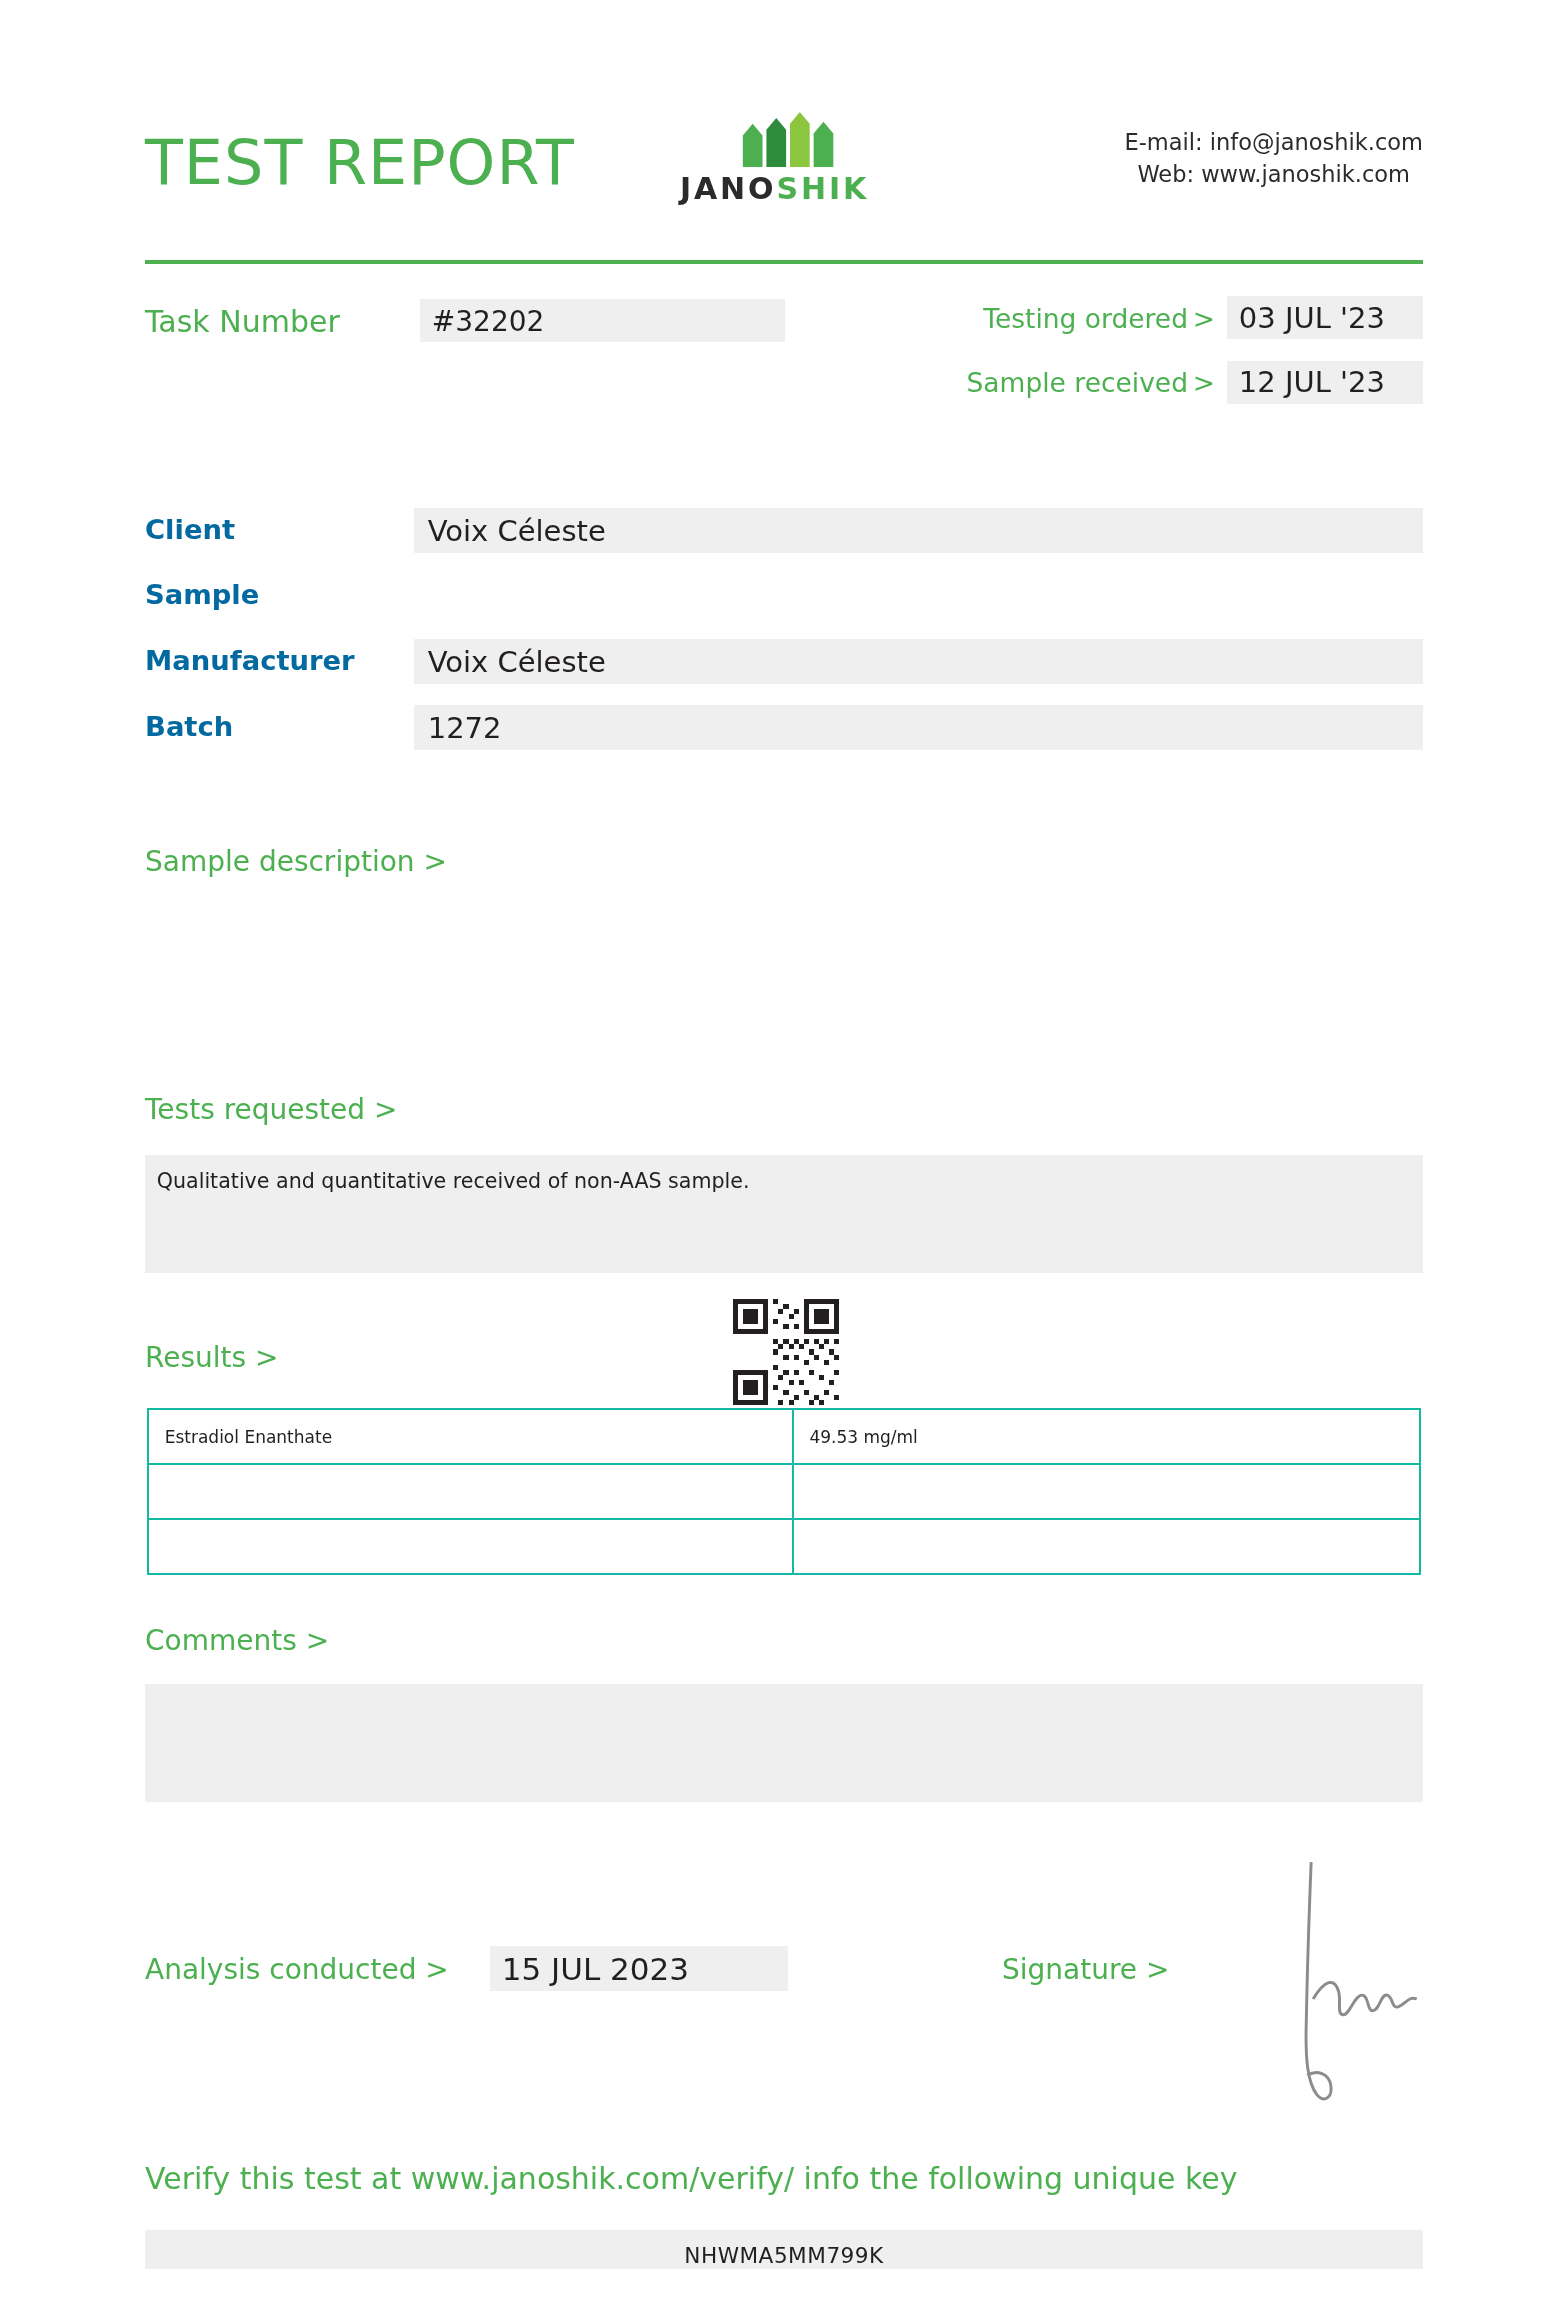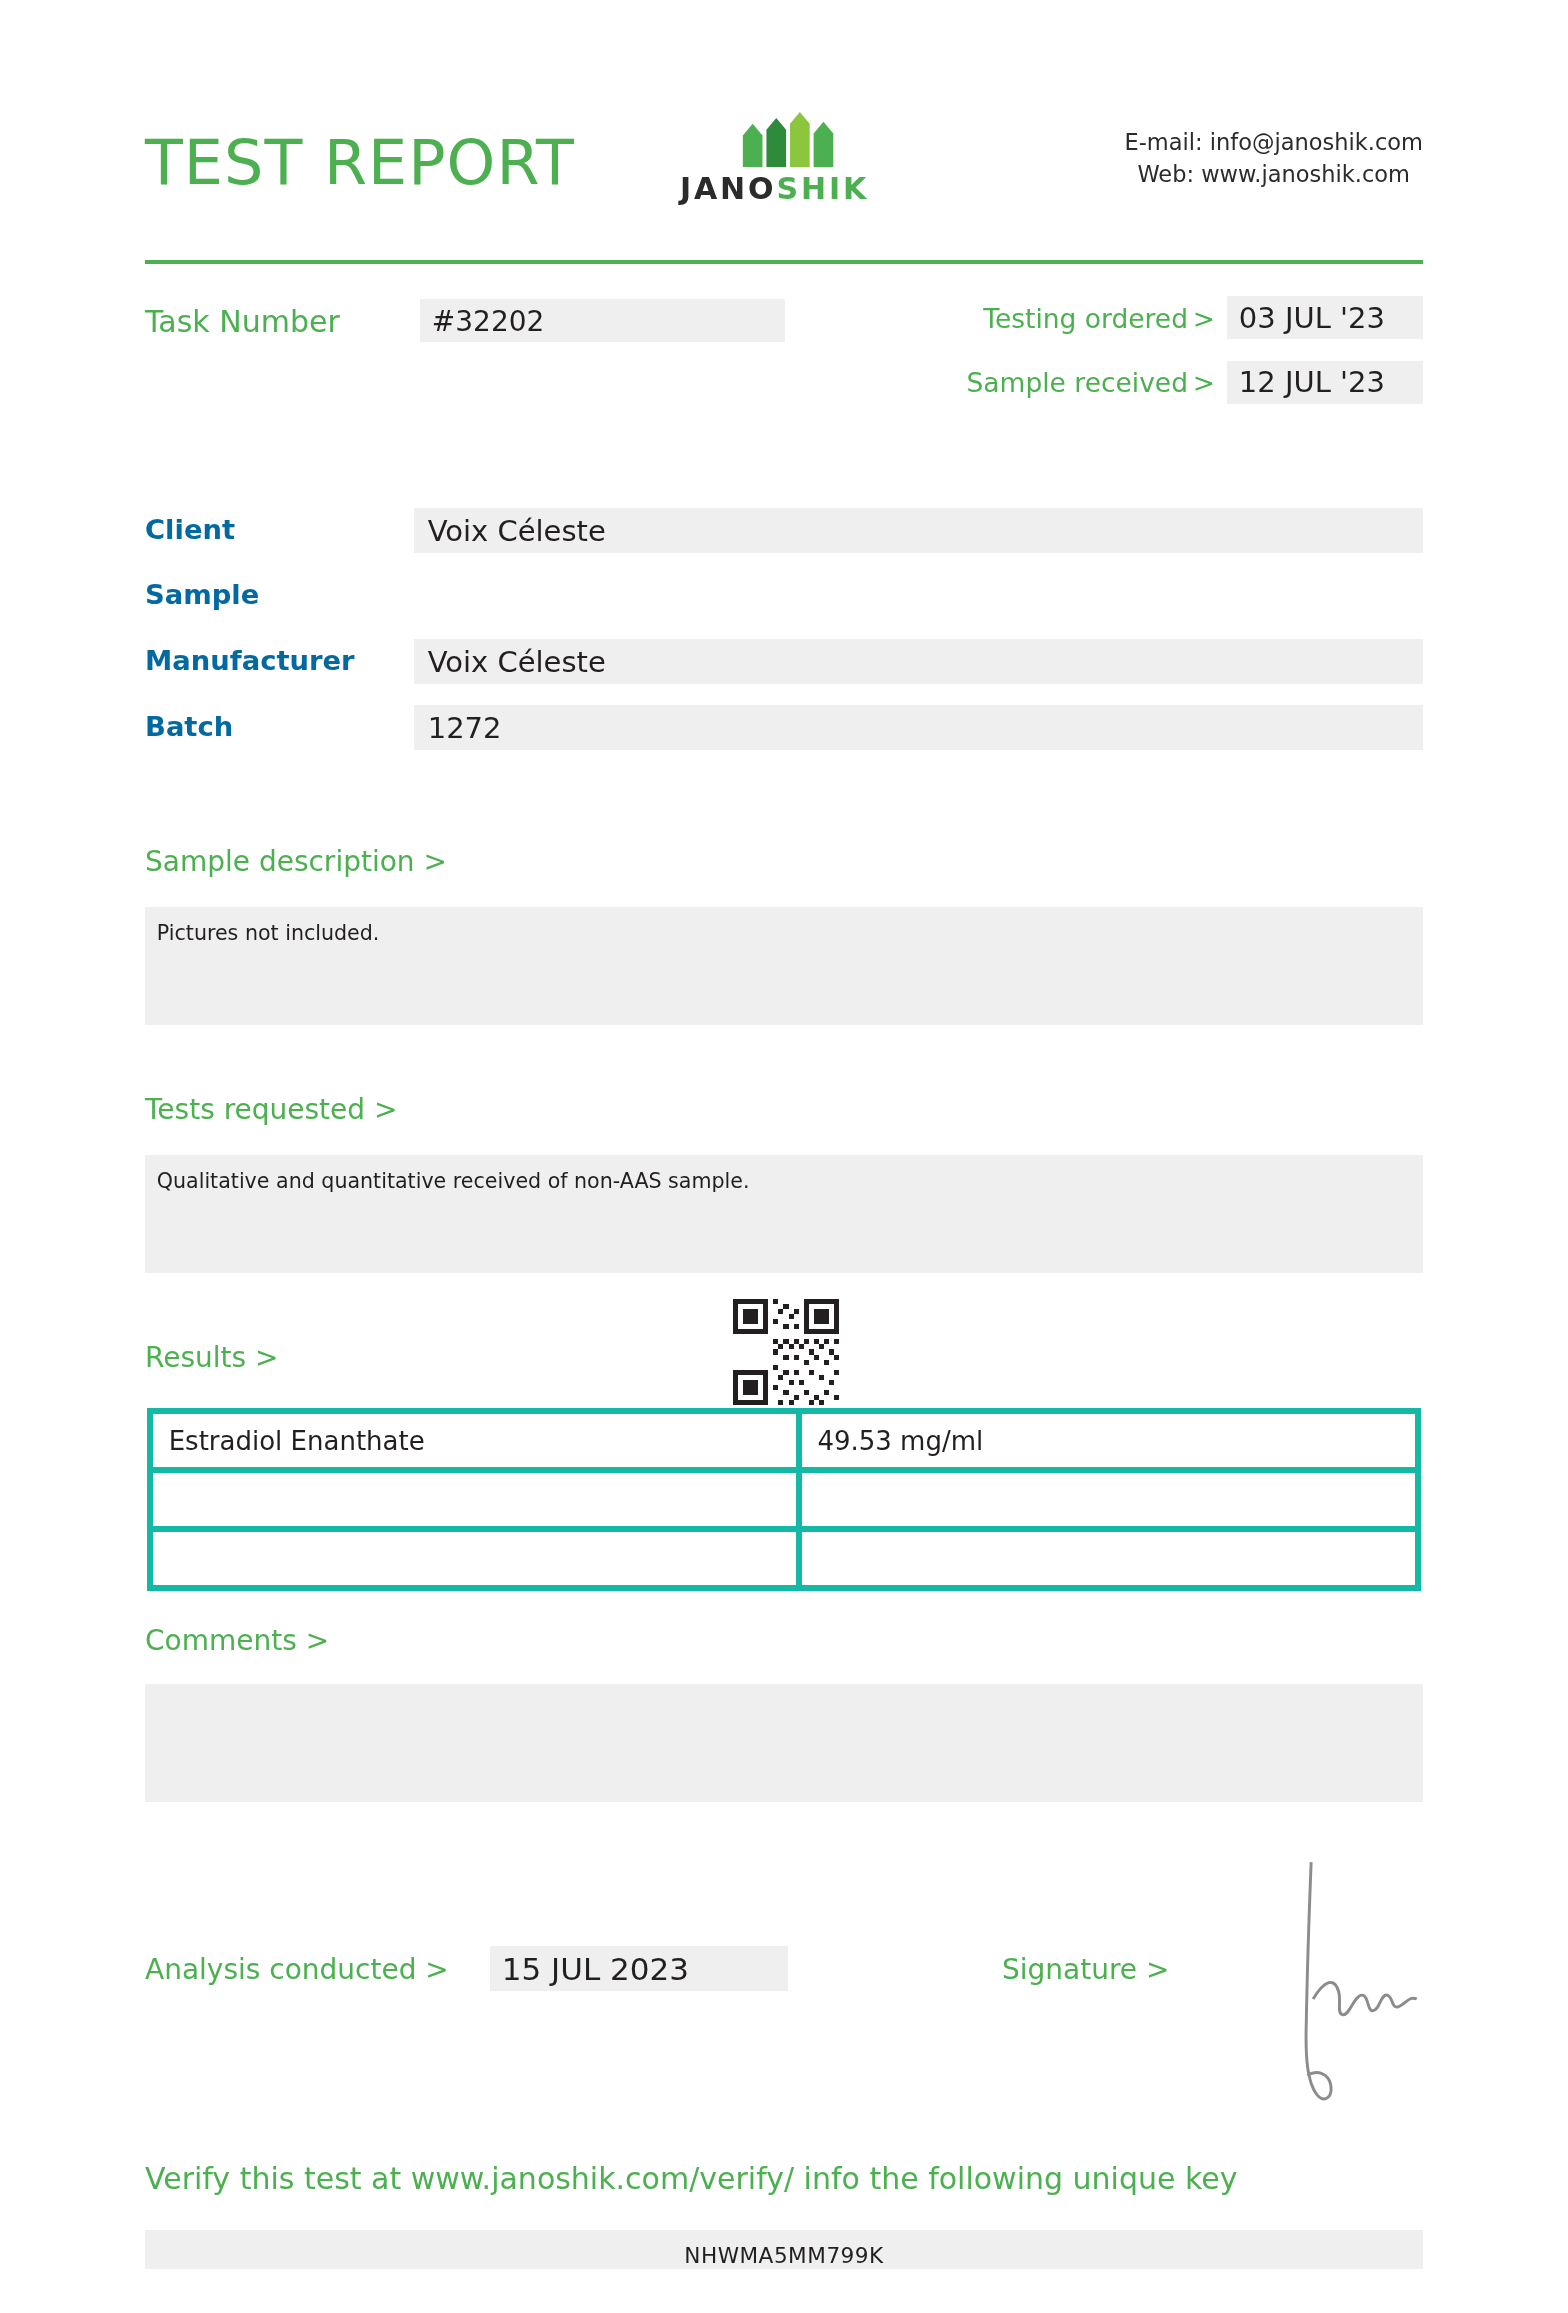--- a/index.html
+++ b/index.html
@@ -205,23 +205,23 @@
   }
   
   .res-table {
     position: absolute;
     left: 147px;
     top: 1408px;
     width: 1274px;
     border-collapse: collapse;
   }
   .res-table td {
-    border: 6px solid #14b8a6;
+    border: 2px solid #14b8a6;
     height: 53px;
-    font-size: 26px;
+    font-size: 17px;
     padding: 0 0 0 15.7px;
     vertical-align: middle;
   }
   .res-table td.c1 { width: 627px; }
   
   .analysis-lbl {
     position: absolute;
     left: 145px;
     top: 1953px;
     font-size: 28px;
@@ -334,21 +334,20 @@
       <div class="f-label">Manufacturer</div>
       <div class="f-value">Voix Céleste</div>
     </div>
     <div class="field">
       <div class="f-label">Batch</div>
       <div class="f-value">1272</div>
     </div>
   </div>
 
   <div class="sec-title" id="sample-desc-title">Sample description &gt;</div>
-  <div class="sec-box" id="sample-desc-box">Pictures not included.</div>
 
   <div class="sec-title" id="tests-title">Tests requested &gt;</div>
   <div class="sec-box" id="tests-box">Qualitative and quantitative received of non-AAS sample.</div>
 
   <div class="sec-title" id="results-title">Results &gt;</div>
 
   <svg class="qr" viewBox="0 0 21 21" shape-rendering="crispEdges">
     <rect width="21" height="21" fill="#ffffff"></rect>
     <g fill="#231f20">
       <rect x="0" y="0" width="7" height="1"></rect>

